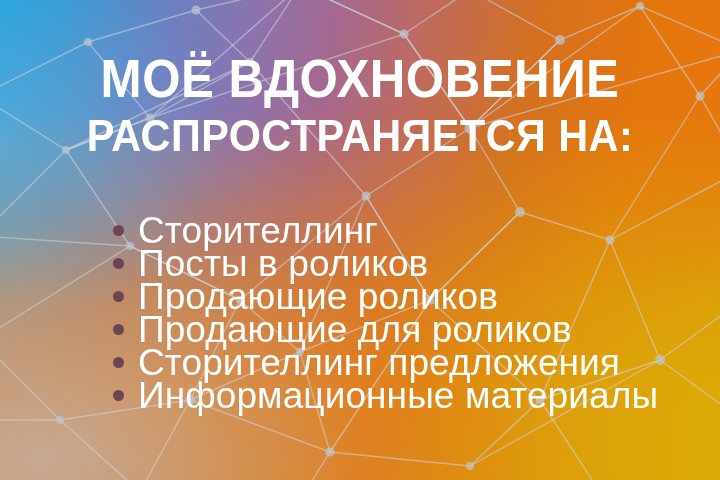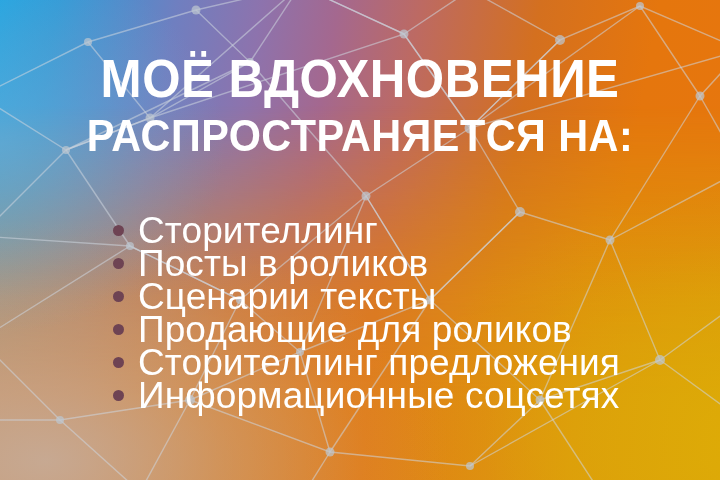--- a/index.html
+++ b/index.html
@@ -244,30 +244,30 @@
       <li class="bullet-item">
         <span class="bullet-dot"></span>
         <span class="bullet-text">Сторителлинг</span>
       </li>
       <li class="bullet-item">
         <span class="bullet-dot"></span>
         <span class="bullet-text">Посты в роликов</span>
       </li>
       <li class="bullet-item">
         <span class="bullet-dot"></span>
-        <span class="bullet-text">Сценарии тексты</span>
+        <span class="bullet-text">Продающие роликов</span>
       </li>
       <li class="bullet-item">
         <span class="bullet-dot"></span>
         <span class="bullet-text">Продающие для роликов</span>
       </li>
       <li class="bullet-item">
         <span class="bullet-dot"></span>
         <span class="bullet-text">Сторителлинг предложения</span>
       </li>
       <li class="bullet-item">
         <span class="bullet-dot"></span>
-        <span class="bullet-text">Информационные соцсетях</span>
+        <span class="bullet-text">Информационные материалы</span>
       </li>
     </ul>
 
   </div>
 </div>
 
 </body></html>

